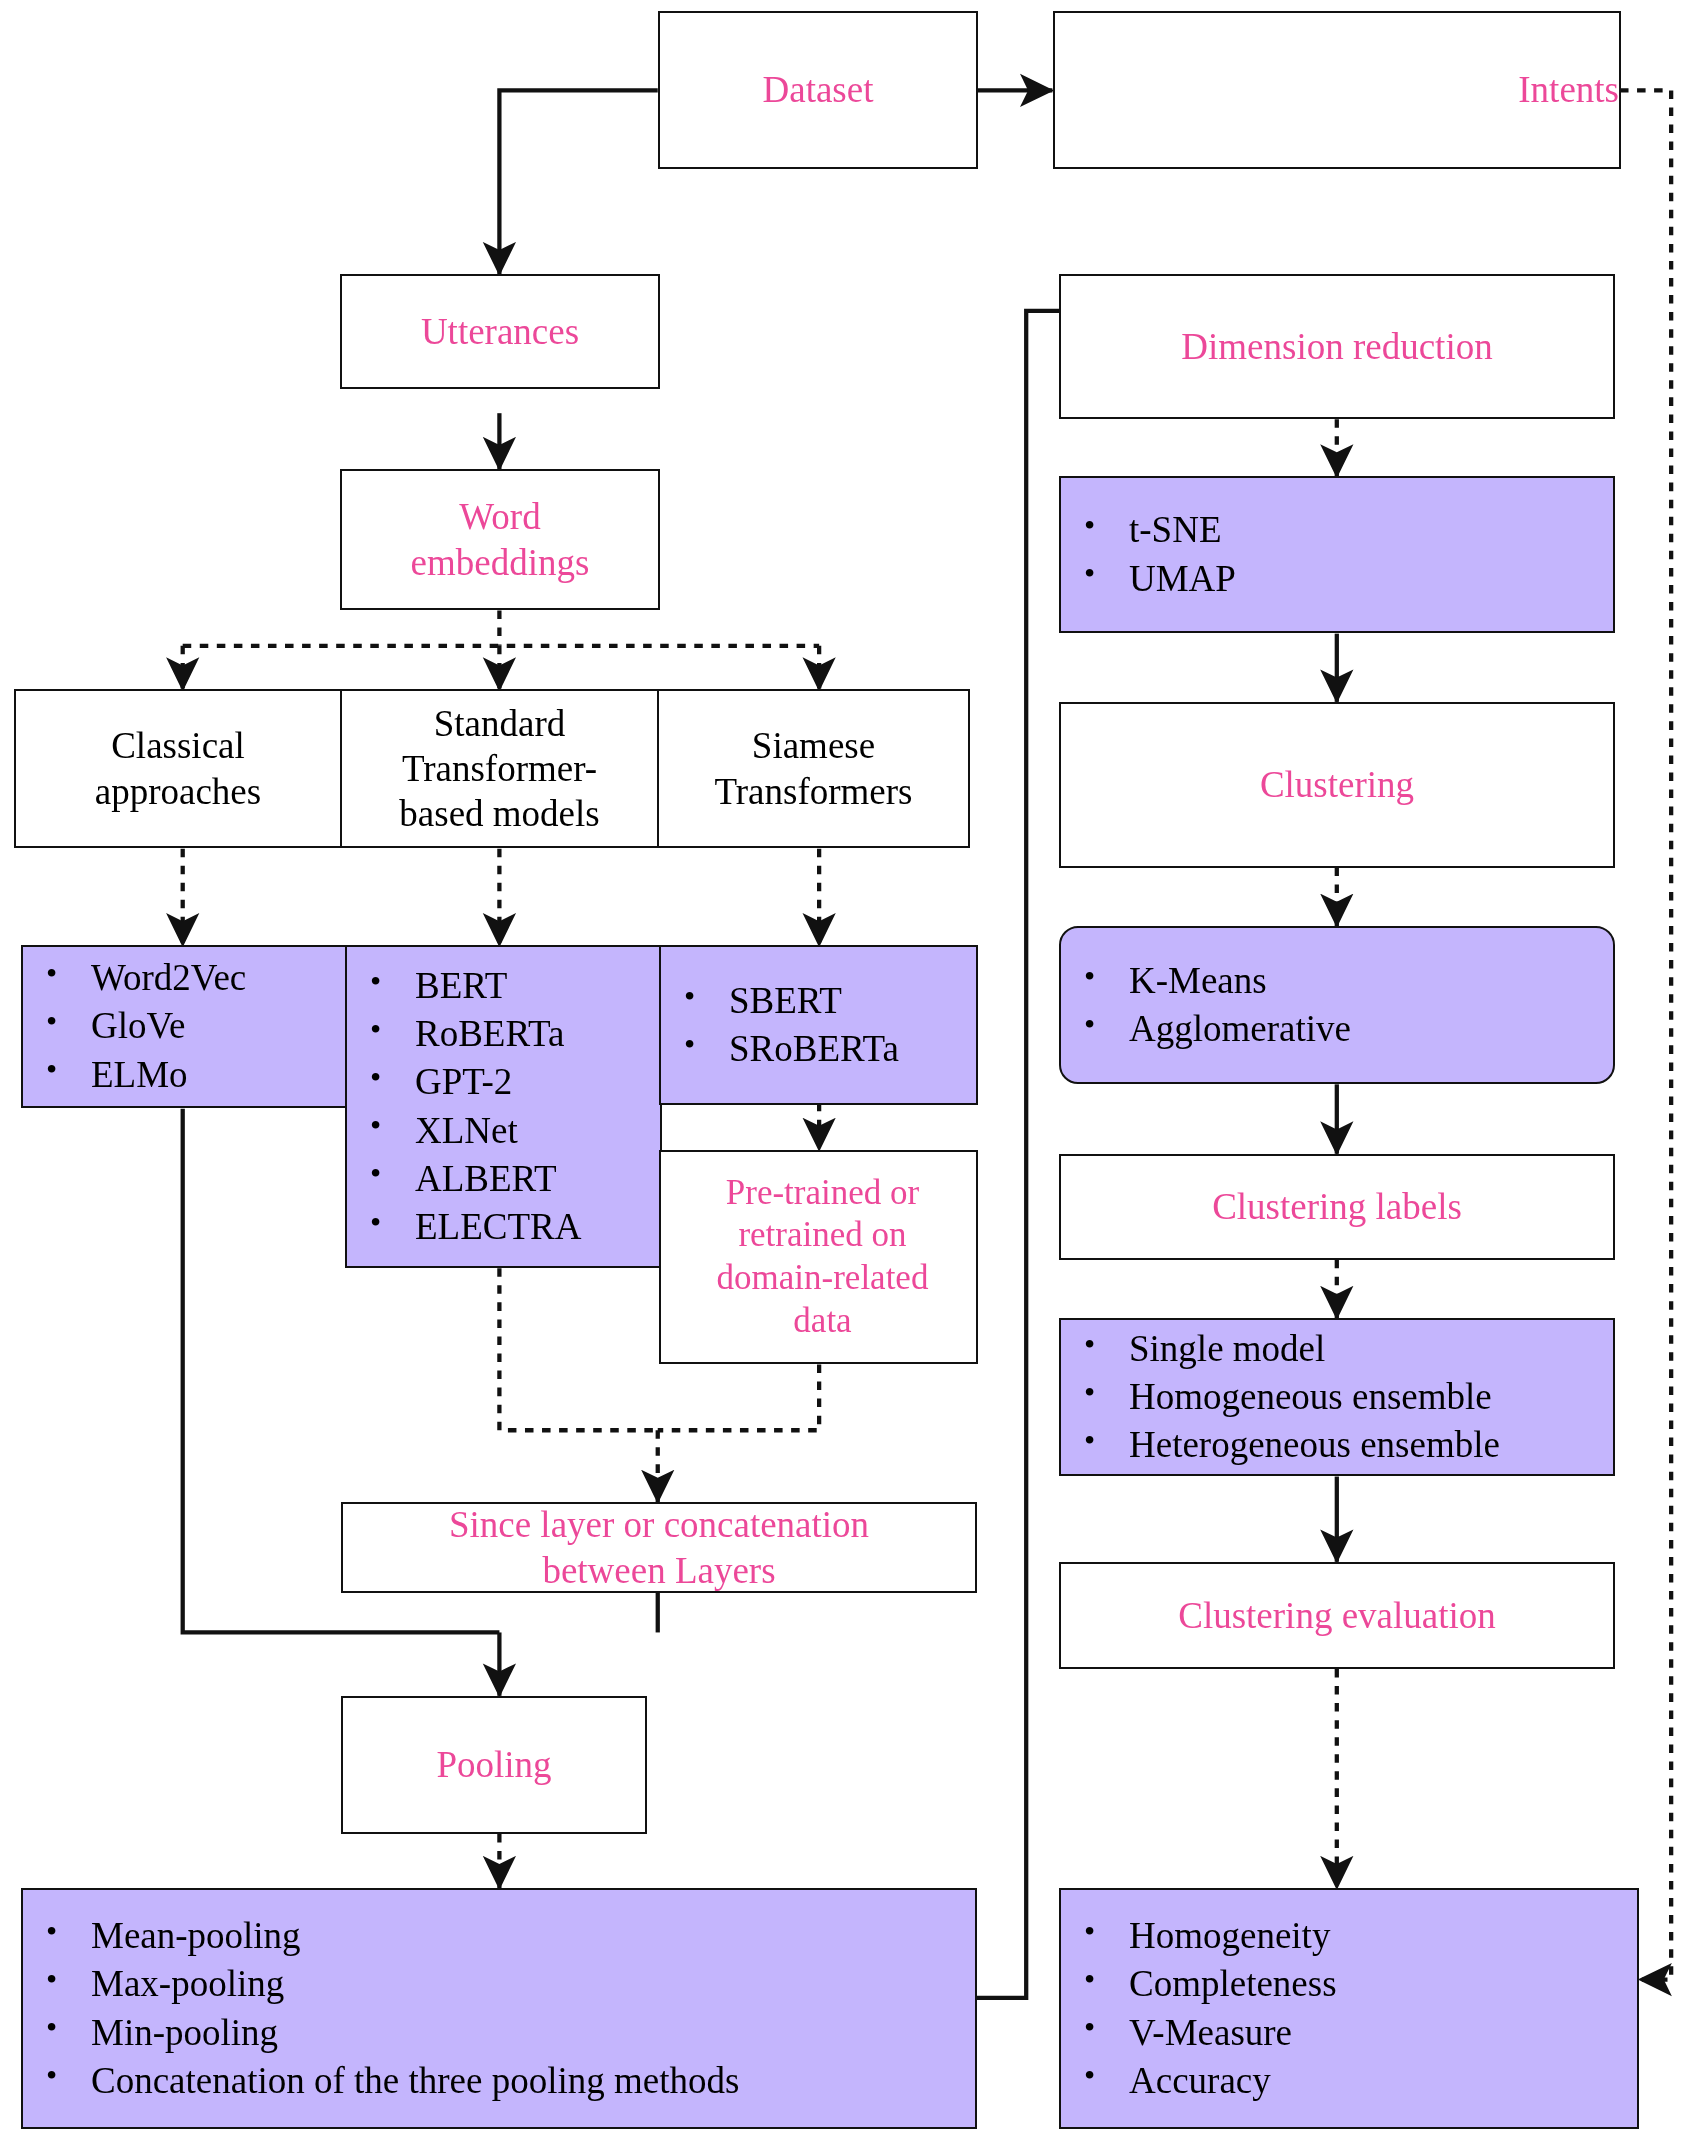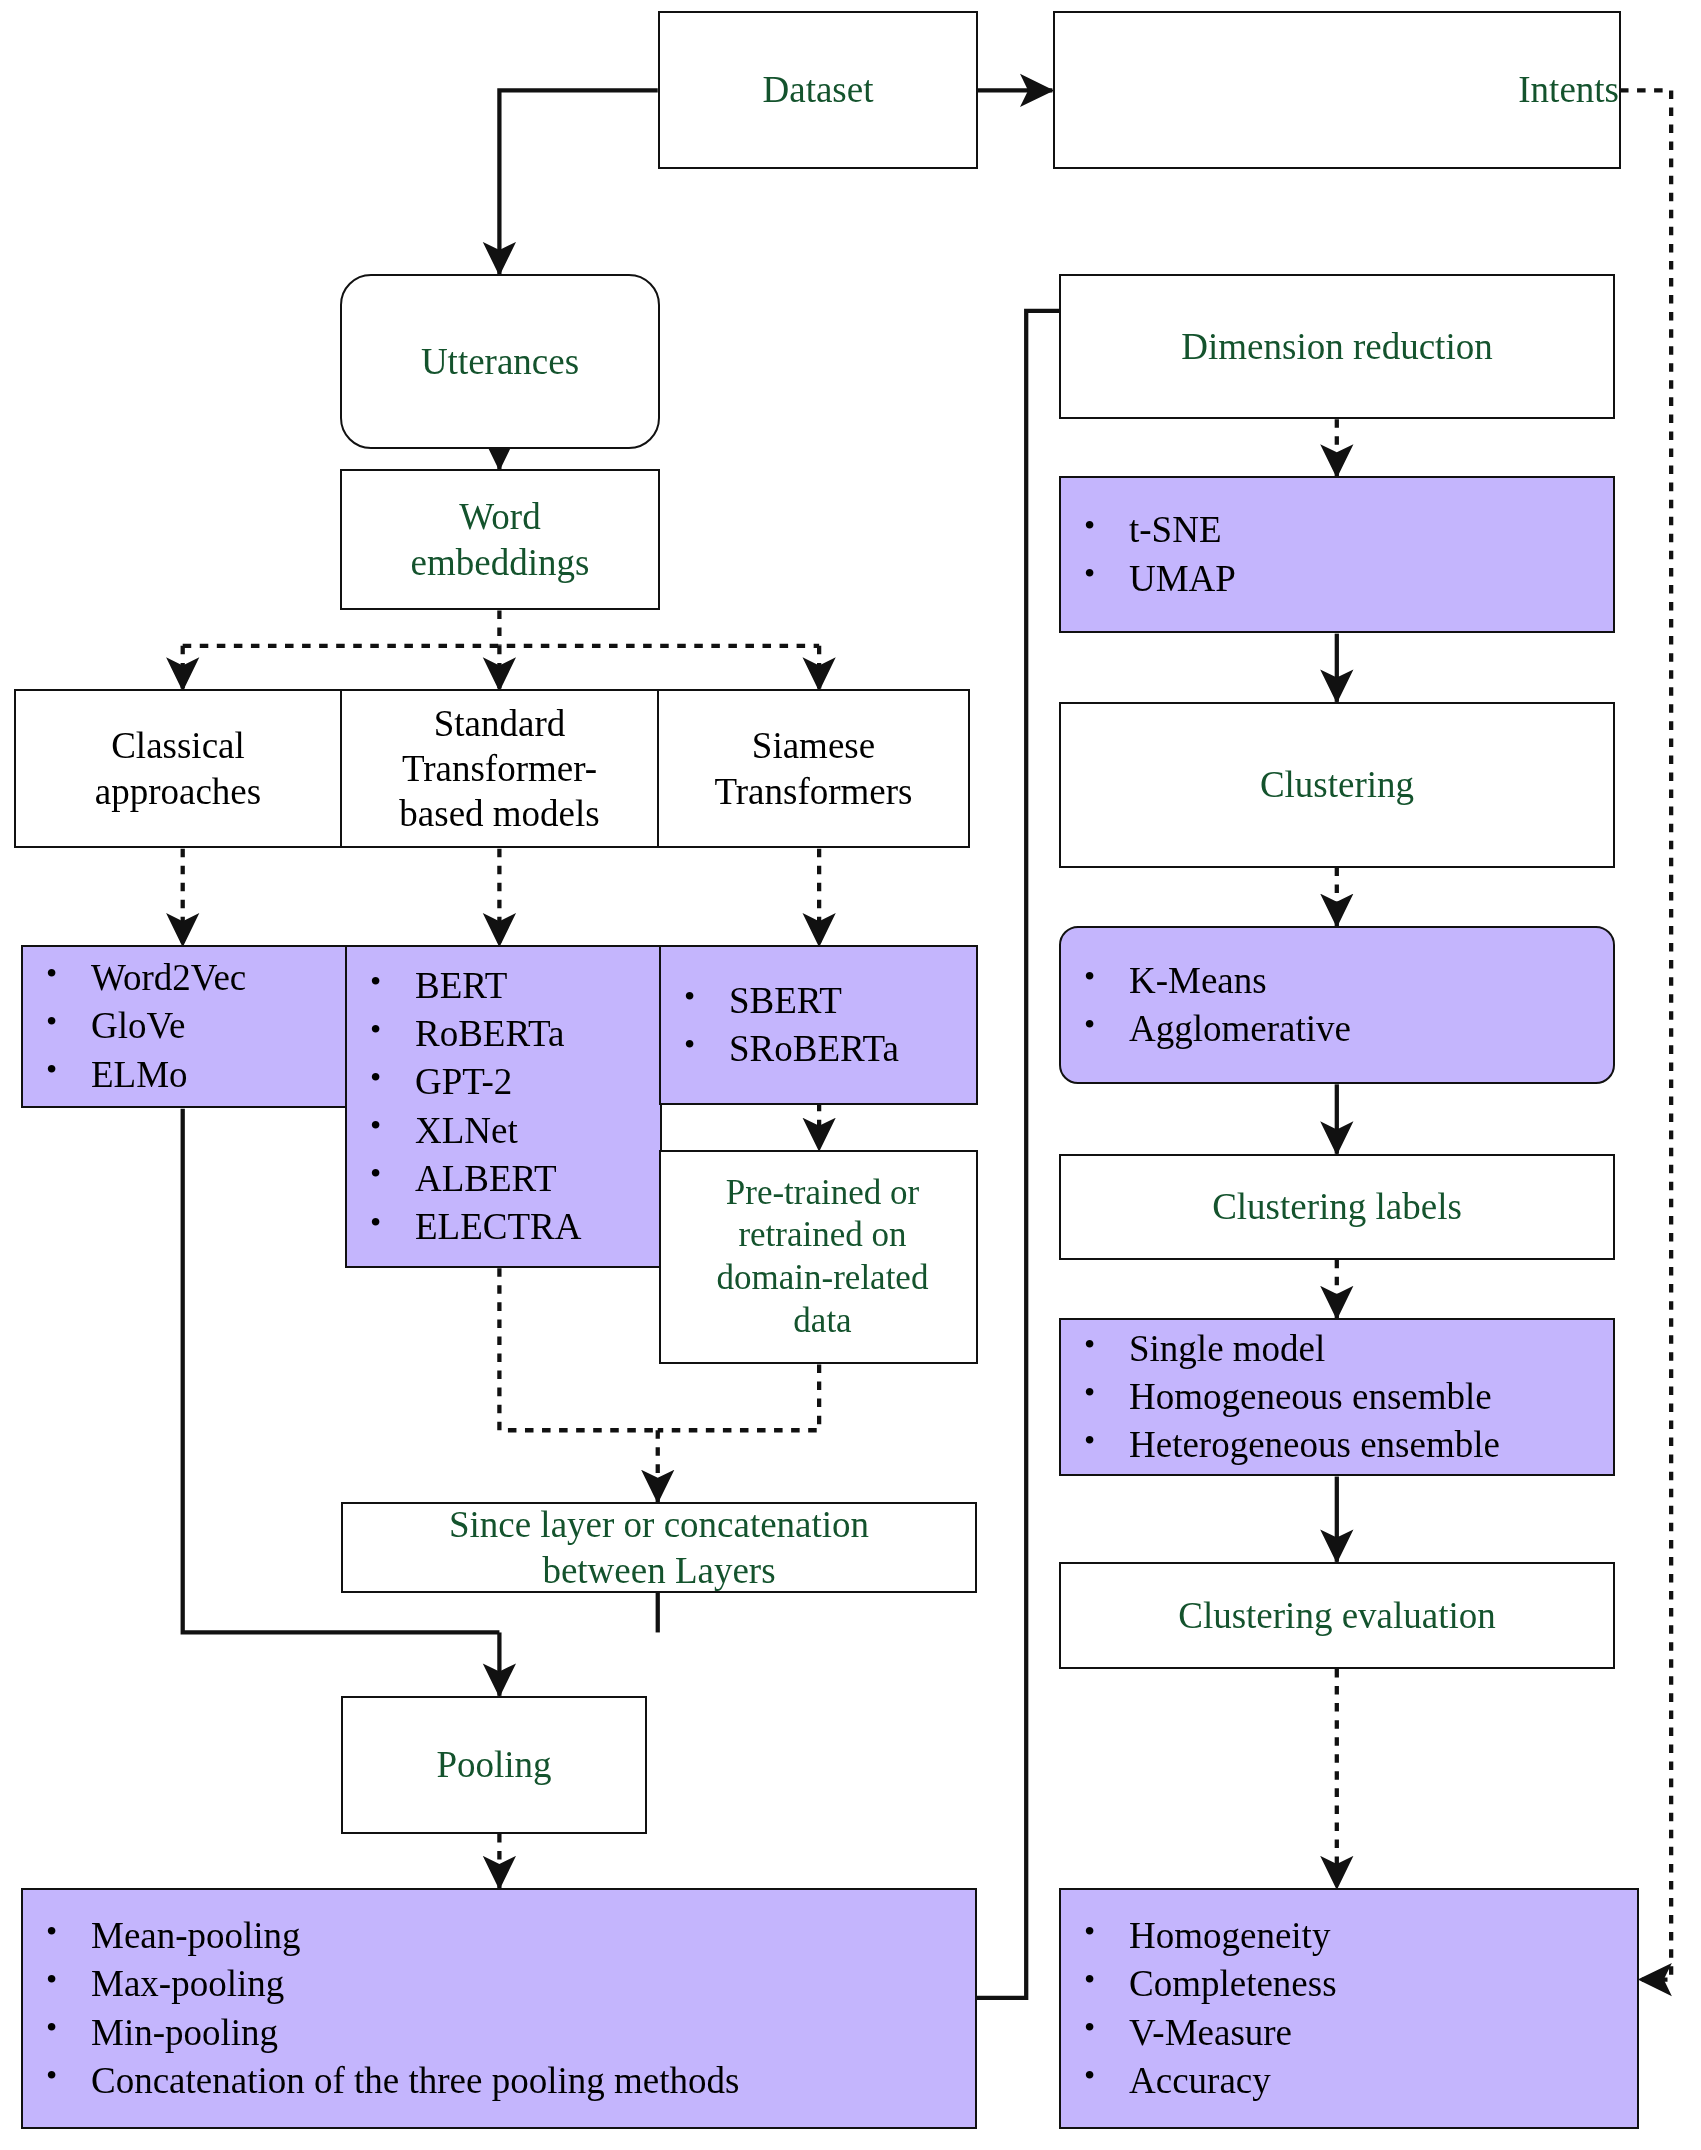--- a/index.html
+++ b/index.html
@@ -15,21 +15,21 @@
   .node{
     position:absolute;
     box-sizing:border-box;
     border:2.4px solid #111111;
     background:#ffffff;
     display:flex;
     flex-direction:column;
     align-items:center;
     justify-content:center;
     text-align:center;
-    color:#14532d;
+    color:#ec4899;
     line-height:1.22;
     font-size:37px;
   }
   .node .ttl{display:block;white-space:pre-line;}
   
   .celltrio{
     position:absolute;
     box-sizing:border-box;
     border:2.4px solid #111111;
     background:#ffffff;
@@ -143,21 +143,21 @@
   </svg>
 
   <div class="node" style="left:658px;top:11px;width:320px;height:158px;">
     <span class="ttl">Dataset</span>
   </div>
 
   <div class="node" style="left:1053px;top:11px;width:568px;height:158px;align-items:flex-end;">
     <span class="ttl">Intents</span>
   </div>
 
-  <div class="node" style="left:340px;top:274px;width:320px;height:175px;border-radius:31px;">
+  <div class="node" style="left:340px;top:274px;width:320px;height:115px;">
     <span class="ttl">Utterances</span>
   </div>
 
   <div class="node" style="left:340px;top:469px;width:320px;height:141px;">
     <span class="ttl">Word
 embeddings</span>
   </div>
 
   <div class="celltrio" style="left:14px;top:689px;width:956px;height:159px;">
     <div class="cell" style="width:326px;">

